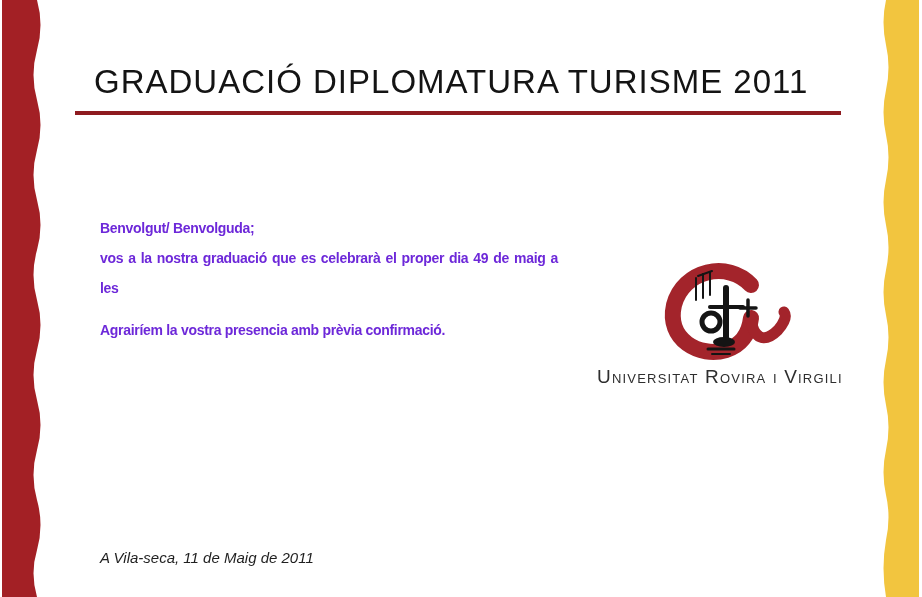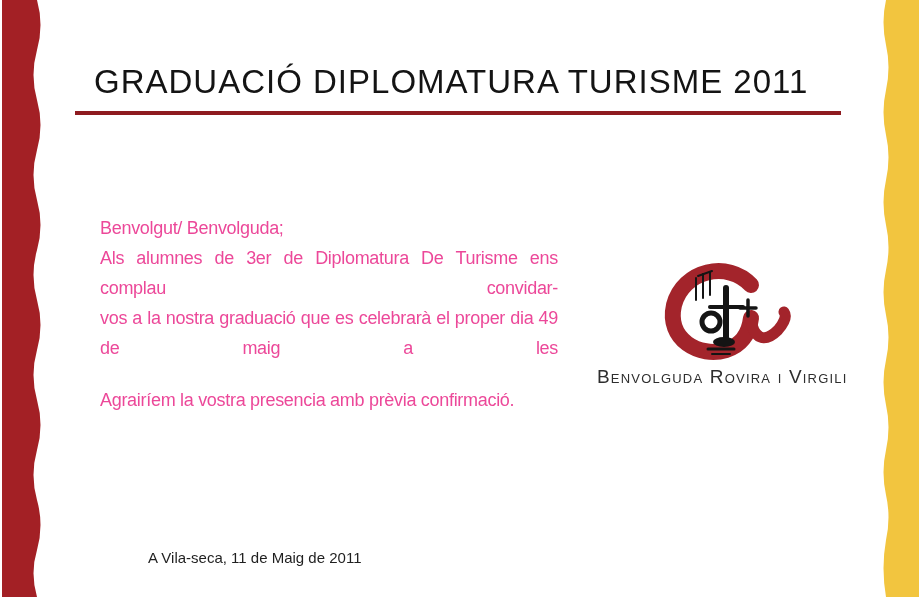--- a/index.html
+++ b/index.html
@@ -23,31 +23,30 @@
     white-space:nowrap;
   }
   .rule{
     position:absolute;left:75px;top:111px;
     width:766px;height:4px;
     background:var(--color-rule_red,#8E1B20);
   }
   .bodytext{
     position:absolute;left:100px;top:213px;
     width:458px;
-    font-size:18px;letter-spacing:-0.3px;
-    line-height:30px;color:#ec4899;
+    font-size:14px;letter-spacing:-0.3px;
+    line-height:30px;color:#6d28d9;font-weight:bold;
   }
   .line{min-height:30px;}
   .just{text-align:justify;text-align-last:justify;}
-  .closing{margin-top:22px;}
+  .closing{margin-top:12px;}
   .datefoot{
     position:absolute;left:100px;top:549px;
-    font-size:15px;color:#1f1f1f;
+    font-style:italic;font-size:15px;color:#1f1f1f;
     white-space:nowrap;
-    margin-left:48px;
   }
   .logo-icon{position:absolute;left:648px;top:250px;width:150px;height:115px;}
   .logo-wordmark{
     position:absolute;left:597px;top:366px;
     font-variant:small-caps;
     font-size:19px;letter-spacing:1.2px;
     color:#2e2e2e;white-space:nowrap;
   }
 </style>
 </head>
@@ -70,21 +69,20 @@
          Q9,382 14,405 Q19,427 14,450 Q9,472 14,495 Q19,517 14,540
          Q9,568 14,597
          L47,597 Z"></path>
   </svg>
 
   <h1 class="title">GRADUACIÓ DIPLOMATURA TURISME 2011</h1>
   <div class="rule"></div>
 
   <div class="bodytext">
     <div class="line">Benvolgut/ Benvolguda;</div>
-    <div class="line just">Als alumnes de 3er de Diplomatura De Turisme ens complau convidar-</div>
     <div class="line just">vos a la nostra graduació que es celebrarà el proper dia 49 de maig a les</div>
     <div class="line closing">Agrairíem la vostra presencia amb prèvia confirmació.</div>
   </div>
 
   <svg class="logo-icon" viewBox="0 0 150 115" aria-hidden="true">
 
     <path d="M103,35 C80,10 35,20 26,55 C18,90 52,108 78,100 C92,96 101,85 103,68" fill="none" style="stroke:var(--color-logo_red,#A3242B)" stroke-width="16" stroke-linecap="round"></path>
 
     <path d="M103,70 C106,88 116,94 130,80 C136,73 139,66 136,62" fill="none" style="stroke:var(--color-logo_red,#A3242B)" stroke-width="11" stroke-linecap="round"></path>
 
@@ -96,17 +94,17 @@
       <path d="M78,38 L78,92" stroke-width="6"></path>
       <path d="M62,57 L95,57" stroke-width="4"></path>
       <path d="M100,50 L100,66" stroke-width="3.5"></path>
       <path d="M92,58 L108,58" stroke-width="3.5"></path>
       <circle cx="63" cy="72" r="9" stroke-width="5"></circle>
       <path d="M60,99 L86,99" stroke-width="3"></path>
       <path d="M64,104 L82,104" stroke-width="2"></path>
     </g>
     <ellipse cx="76" cy="92" rx="11" ry="5" style="fill:var(--color-logo_ink,#141414)"></ellipse>
   </svg>
-  <div class="logo-wordmark">Benvolguda Rovira i Virgili</div>
+  <div class="logo-wordmark">Universitat Rovira i Virgili</div>
 
   <div class="datefoot">A Vila-seca, 11 de Maig de 2011</div>
 
 </div>
 
 </body></html>

